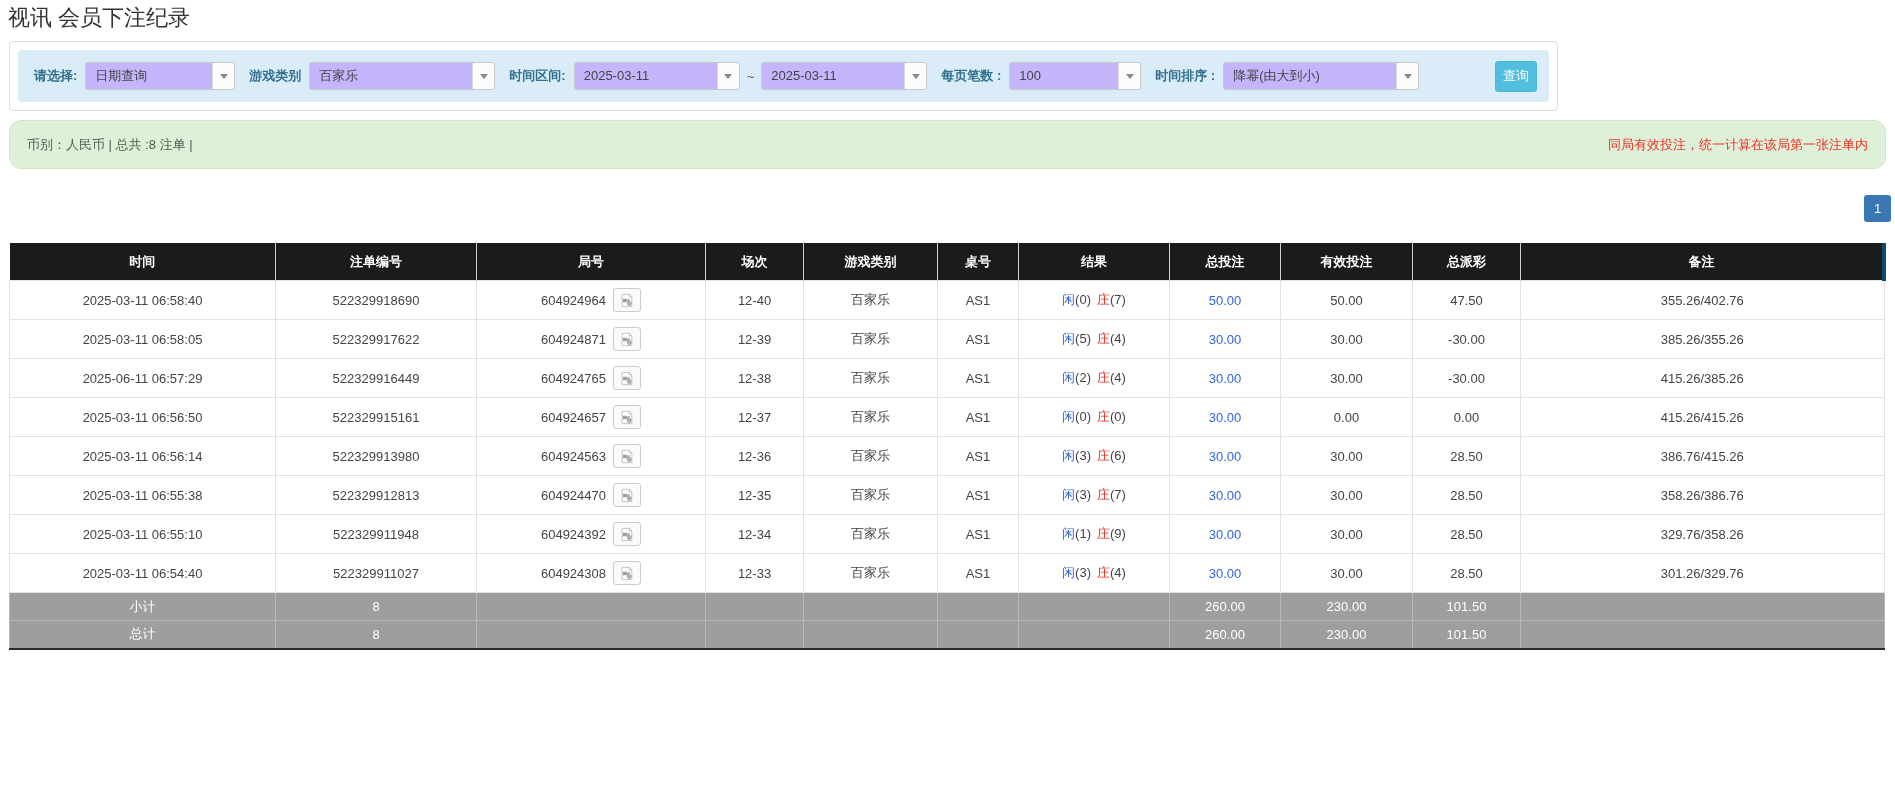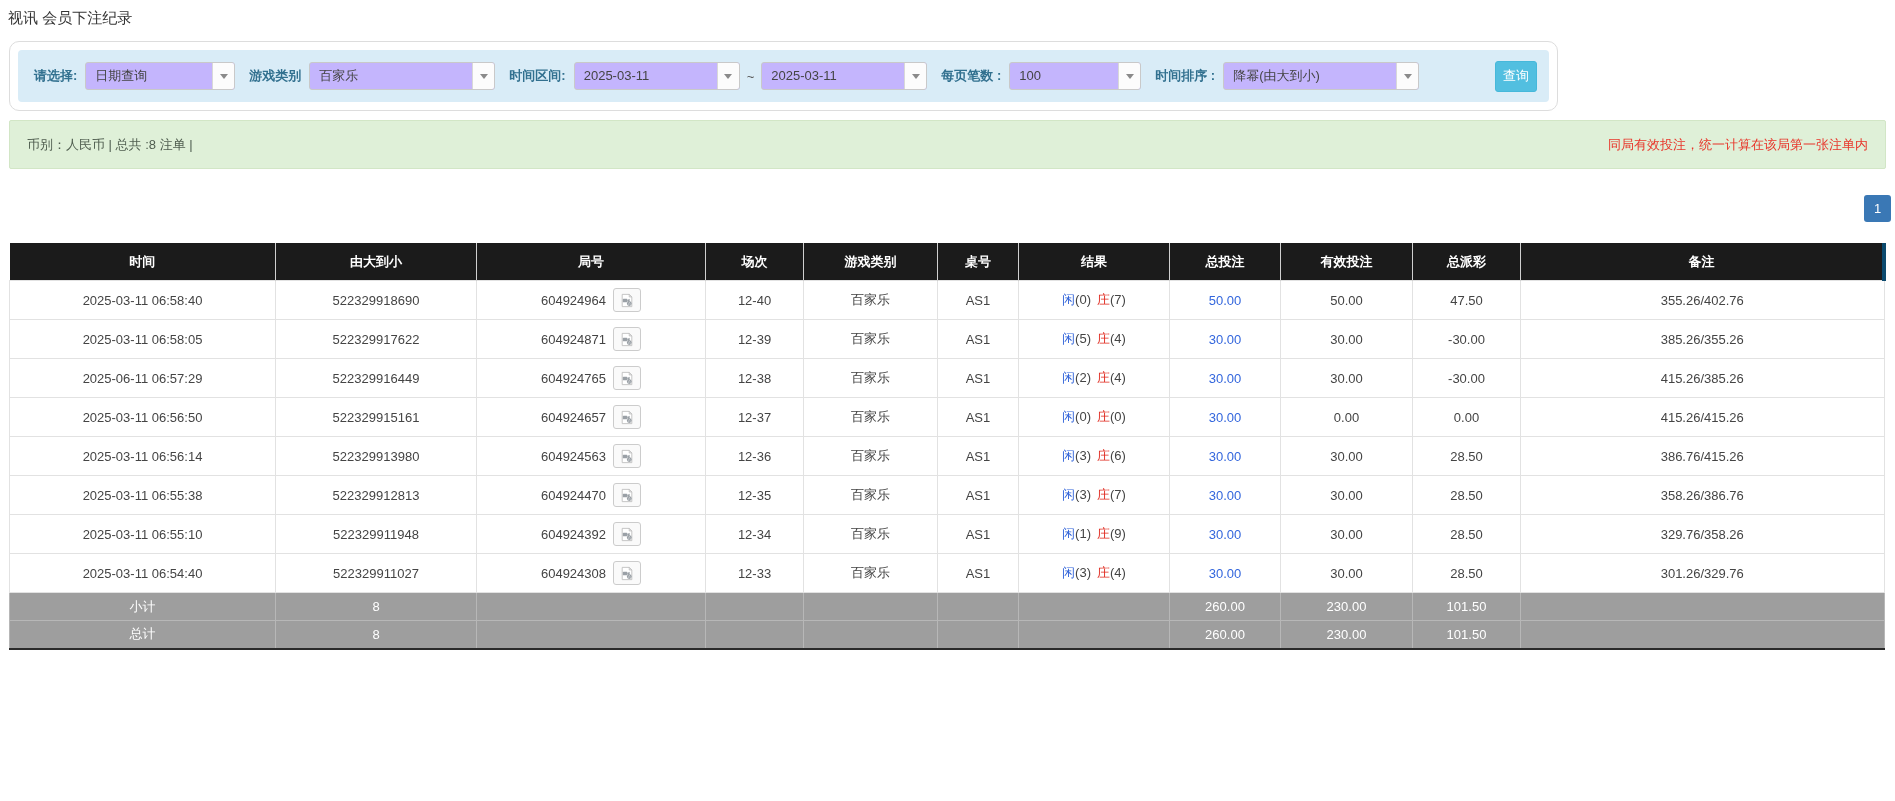--- a/index.html
+++ b/index.html
@@ -3,27 +3,27 @@
 <meta charset="utf-8">
 <style>
   * { box-sizing: border-box; }
   html, body { margin: 0; padding: 0; }
   body {
     width: 1895px; height: 801px; overflow: hidden;
     background: #fff; font-family: "Liberation Sans", "DejaVu Sans", sans-serif;
     color: #333;
   }
   h1.page-title {
-    margin: 6px 0 0 8px; font-size: 15px; font-weight: 500;
+    margin: 6px 0 0 8px; font-size: 22px; font-weight: 500;
     color: #333; line-height: 24px;
   }
   
   .filter-card {
     margin: 11px 0 0 9px; width: 1549px;
-    border: 1px solid #ddd; border-radius: 10px; background: #fff; padding: 8px;
+    border: 1px solid #ddd; border-radius: 4px; background: #fff; padding: 8px;
   }
   .filter-bar {
     background: var(--filter_bg); border-radius: 4px; height: 52px;
     display: flex; align-items: center; padding: 0 10px;
   }
   .flabel {
     color: var(--label_blue); font-weight: bold; font-size: 13px;
     margin: 0 8px 0 14px; white-space: nowrap;
   }
   .flabel:first-child { margin-left: 6px; }
@@ -48,21 +48,21 @@
   .search-btn {
     margin-left: auto; margin-right: 2px;
     height: 31px; padding: 0 7px; font-size: 13px;
     background: var(--button_cyan); color: #fff;
     border: 1px solid var(--button_border); border-radius: 3px; cursor: pointer;
     font-family: inherit;
   }
   
   .alert-bar {
     margin: 9px 9px 0 9px; height: 49px;
-    background: var(--alert_bg); border: 1px solid #d2e6c6; border-radius: 2px;
+    background: var(--alert_bg); border: 1px solid #d2e6c6; border-radius: 12px;
     display: flex; align-items: center; justify-content: space-between;
     padding: 0 17px; font-size: 13px;
   }
   .alert-left { color: var(--alert_text); }
   .alert-notice { color: var(--notice_red); }
   
   .pager { display: flex; justify-content: flex-end; margin: 26px 4px 0 0; height: 27px; }
   .page-btn {
     min-width: 27px; height: 27px; padding: 0 4px;
     background: var(--page_btn_blue); color: #fff; font-size: 13px;
@@ -182,21 +182,21 @@
         <col style="width:81px">
       <col style="width:151px">
         <col style="width:111px">
         <col style="width:132px">
       <col style="width:108px">
         <col>
     </colgroup>
     <thead>
       <tr>
         <th>时间</th>
-        <th>由大到小</th>
+        <th>注单编号</th>
         <th>局号</th>
         <th>场次</th>
         <th>游戏类别</th>
         <th>桌号</th>
         <th>结果</th>
         <th>总投注</th>
         <th>有效投注</th>
         <th>总派彩</th>
         <th>备注</th>
       </tr>

